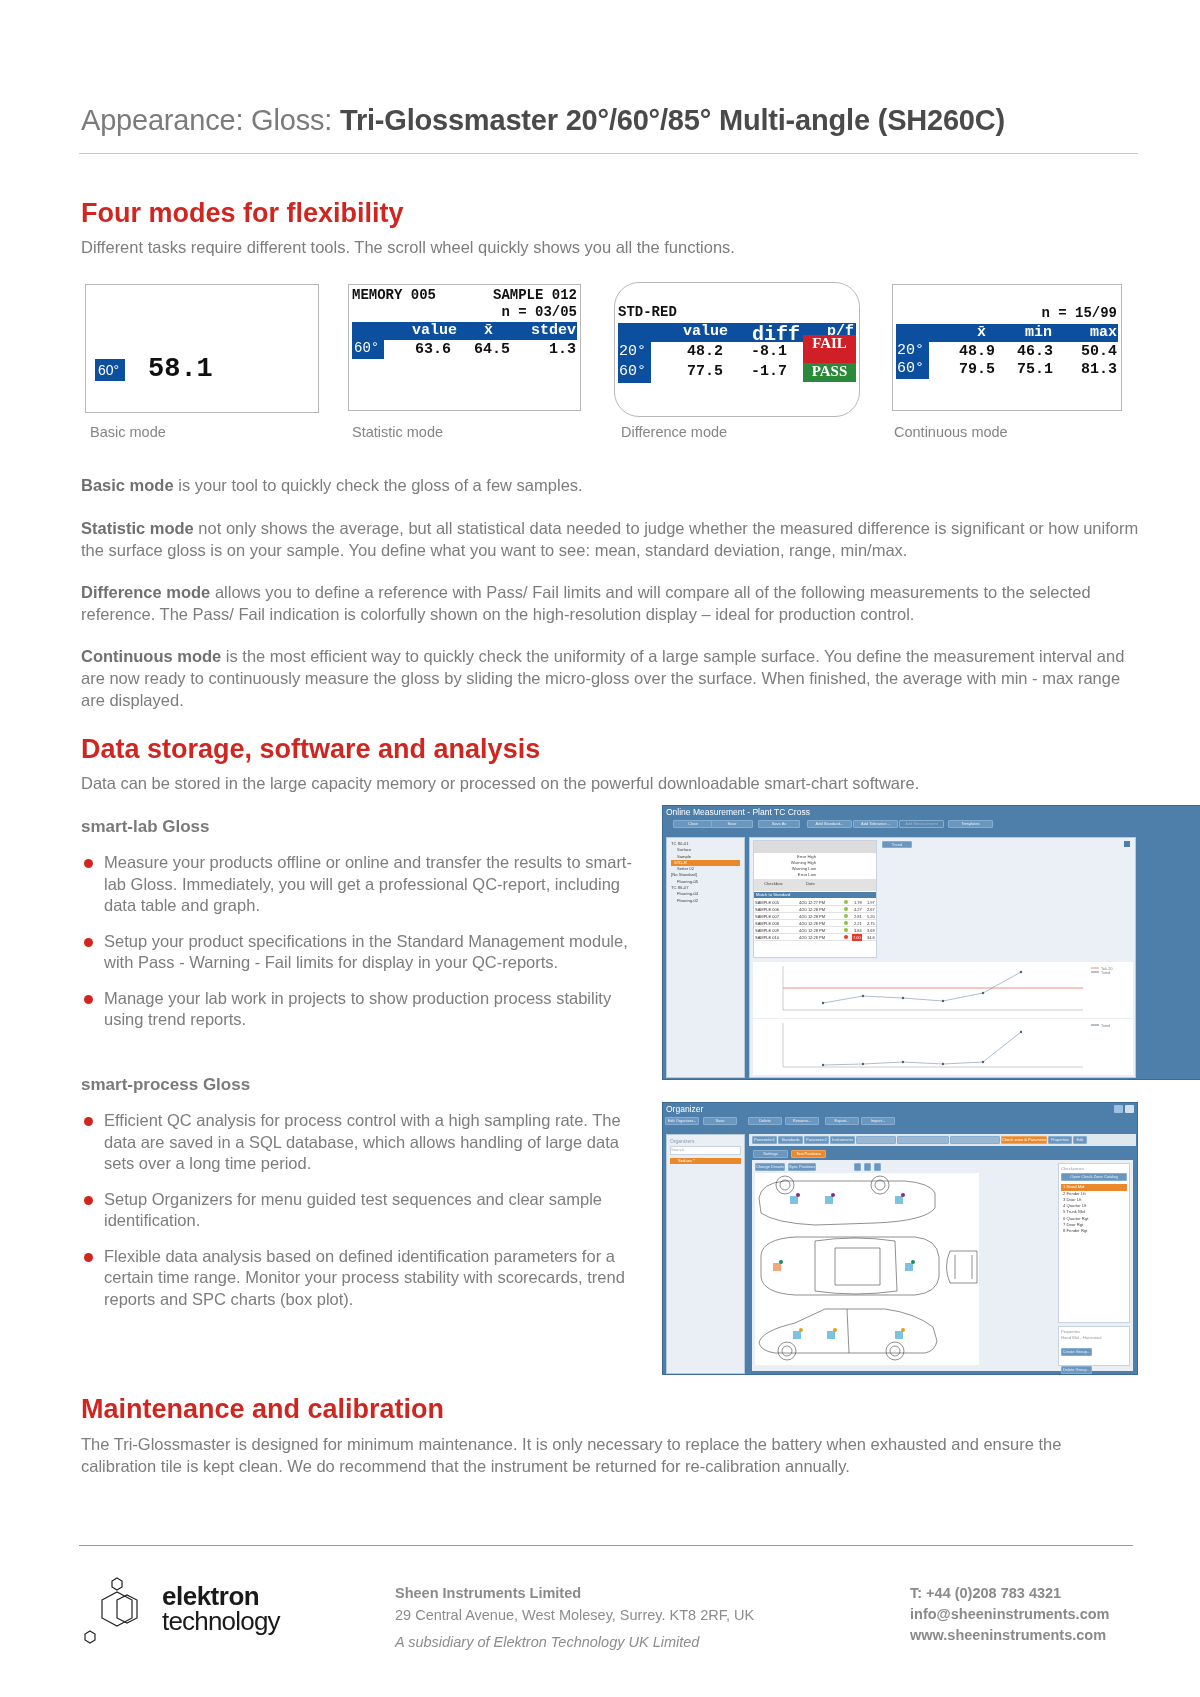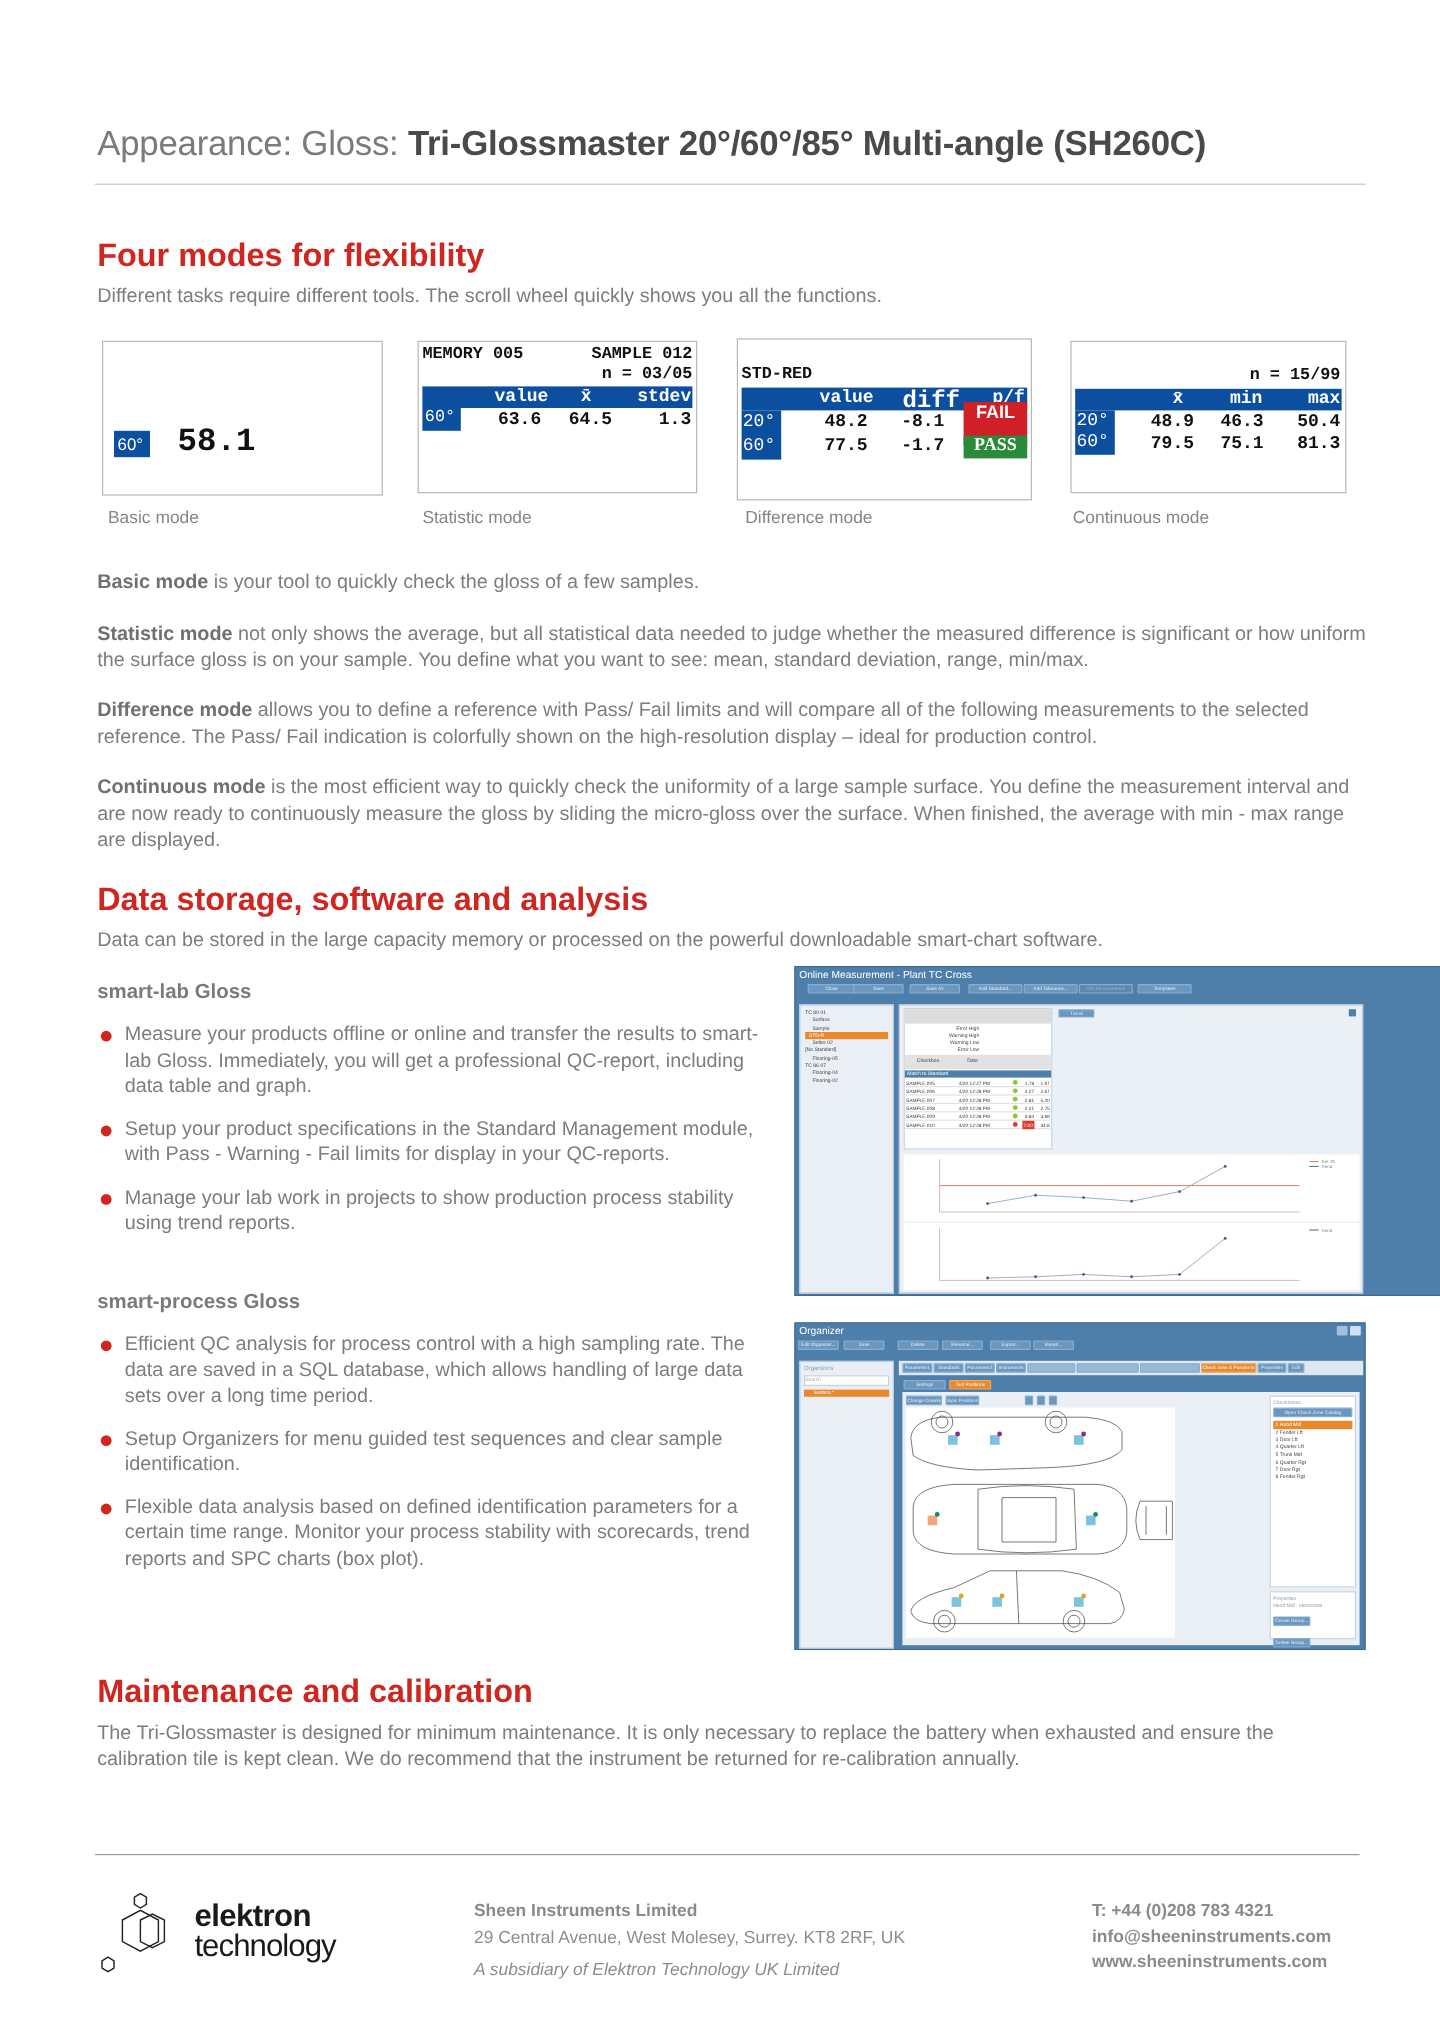--- a/index.html
+++ b/index.html
@@ -72,32 +72,32 @@
   <div class="cell" style="left:63px; top:37px; font-size:15px; color:#fff;">value</div>
   <div class="cell" style="left:135px; top:37px; font-size:15px; color:#fff;">x̄</div>
   <div class="cell" style="right:4px; top:37px; font-size:15px; color:#fff;">stdev</div>
   <div class="cell blue" style="left:3px; top:55px; width:32px; height:19px; font-size:14px; font-weight:normal; padding-left:2px;">60°</div>
   <div class="cell" style="left:66px; top:56px; font-size:15px;">63.6</div>
   <div class="cell" style="left:125px; top:56px; font-size:15px;">64.5</div>
   <div class="cell" style="right:4px; top:56px; font-size:15px;">1.3</div>
 </div>
 <div class="abs caption" style="left:352px; top:424px;">Statistic mode</div>
 
-<div class="abs lcd" style="left:614px; top:282px; width:246px; height:135px;">
+<div class="abs lcd" style="left:614px; top:282px; width:246px; height:135px;border-radius:25px;">
   <div class="cell" style="left:3px; top:21px; font-size:14px;">STD-RED</div>
   <div class="cell blue" style="left:3px; right:3px; top:40px; height:19px;"></div>
   <div class="cell" style="left:68px; top:40px; font-size:15px; color:#fff;">value</div>
   <div class="cell" style="left:137px; top:40px; font-size:20px; color:#fff;">diff</div>
   <div class="cell" style="right:5px; top:40px; font-size:15px; color:#fff;">p/f</div>
   <div class="cell blue" style="left:3px; top:59px; width:33px; height:41px;"></div>
   <div class="cell" style="left:4px; top:60px; font-size:15px; color:#fff; font-weight:normal;">20°</div>
   <div class="cell" style="left:4px; top:80px; font-size:15px; color:#fff; font-weight:normal;">60°</div>
   <div class="cell" style="left:72px; top:60px; font-size:15px;">48.2</div>
   <div class="cell" style="left:136px; top:60px; font-size:15px;">-8.1</div>
-  <div class="cell fail" style="right:3px; top:52px; width:53px; height:36px; font-size:15px; text-align:center; font-family:Liberation Sans, sans-serif;">FAIL</div>
+  <div class="cell fail" style="right:3px; top:52px; width:53px; height:36px; font-size:15px; text-align:center; font-family:Liberation Serif, serif;">FAIL</div>
   <div class="cell" style="left:72px; top:80px; font-size:15px;">77.5</div>
   <div class="cell" style="left:136px; top:80px; font-size:15px;">-1.7</div>
   <div class="cell pass" style="right:3px; top:80px; width:53px; height:19px; font-size:15px; text-align:center; font-family:'Liberation Serif',serif;">PASS</div>
 </div>
 <div class="abs caption" style="left:621px; top:424px;">Difference mode</div>
 
 <div class="abs lcd" style="left:892px; top:284px; width:230px; height:127px;">
   <div class="cell" style="right:4px; top:20px; font-size:14px;">n = 15/99</div>
   <div class="cell blue" style="left:3px; right:3px; top:39px; height:18px;"></div>
   <div class="cell" style="left:84px; top:39px; font-size:15px; color:#fff;">x̄</div>

